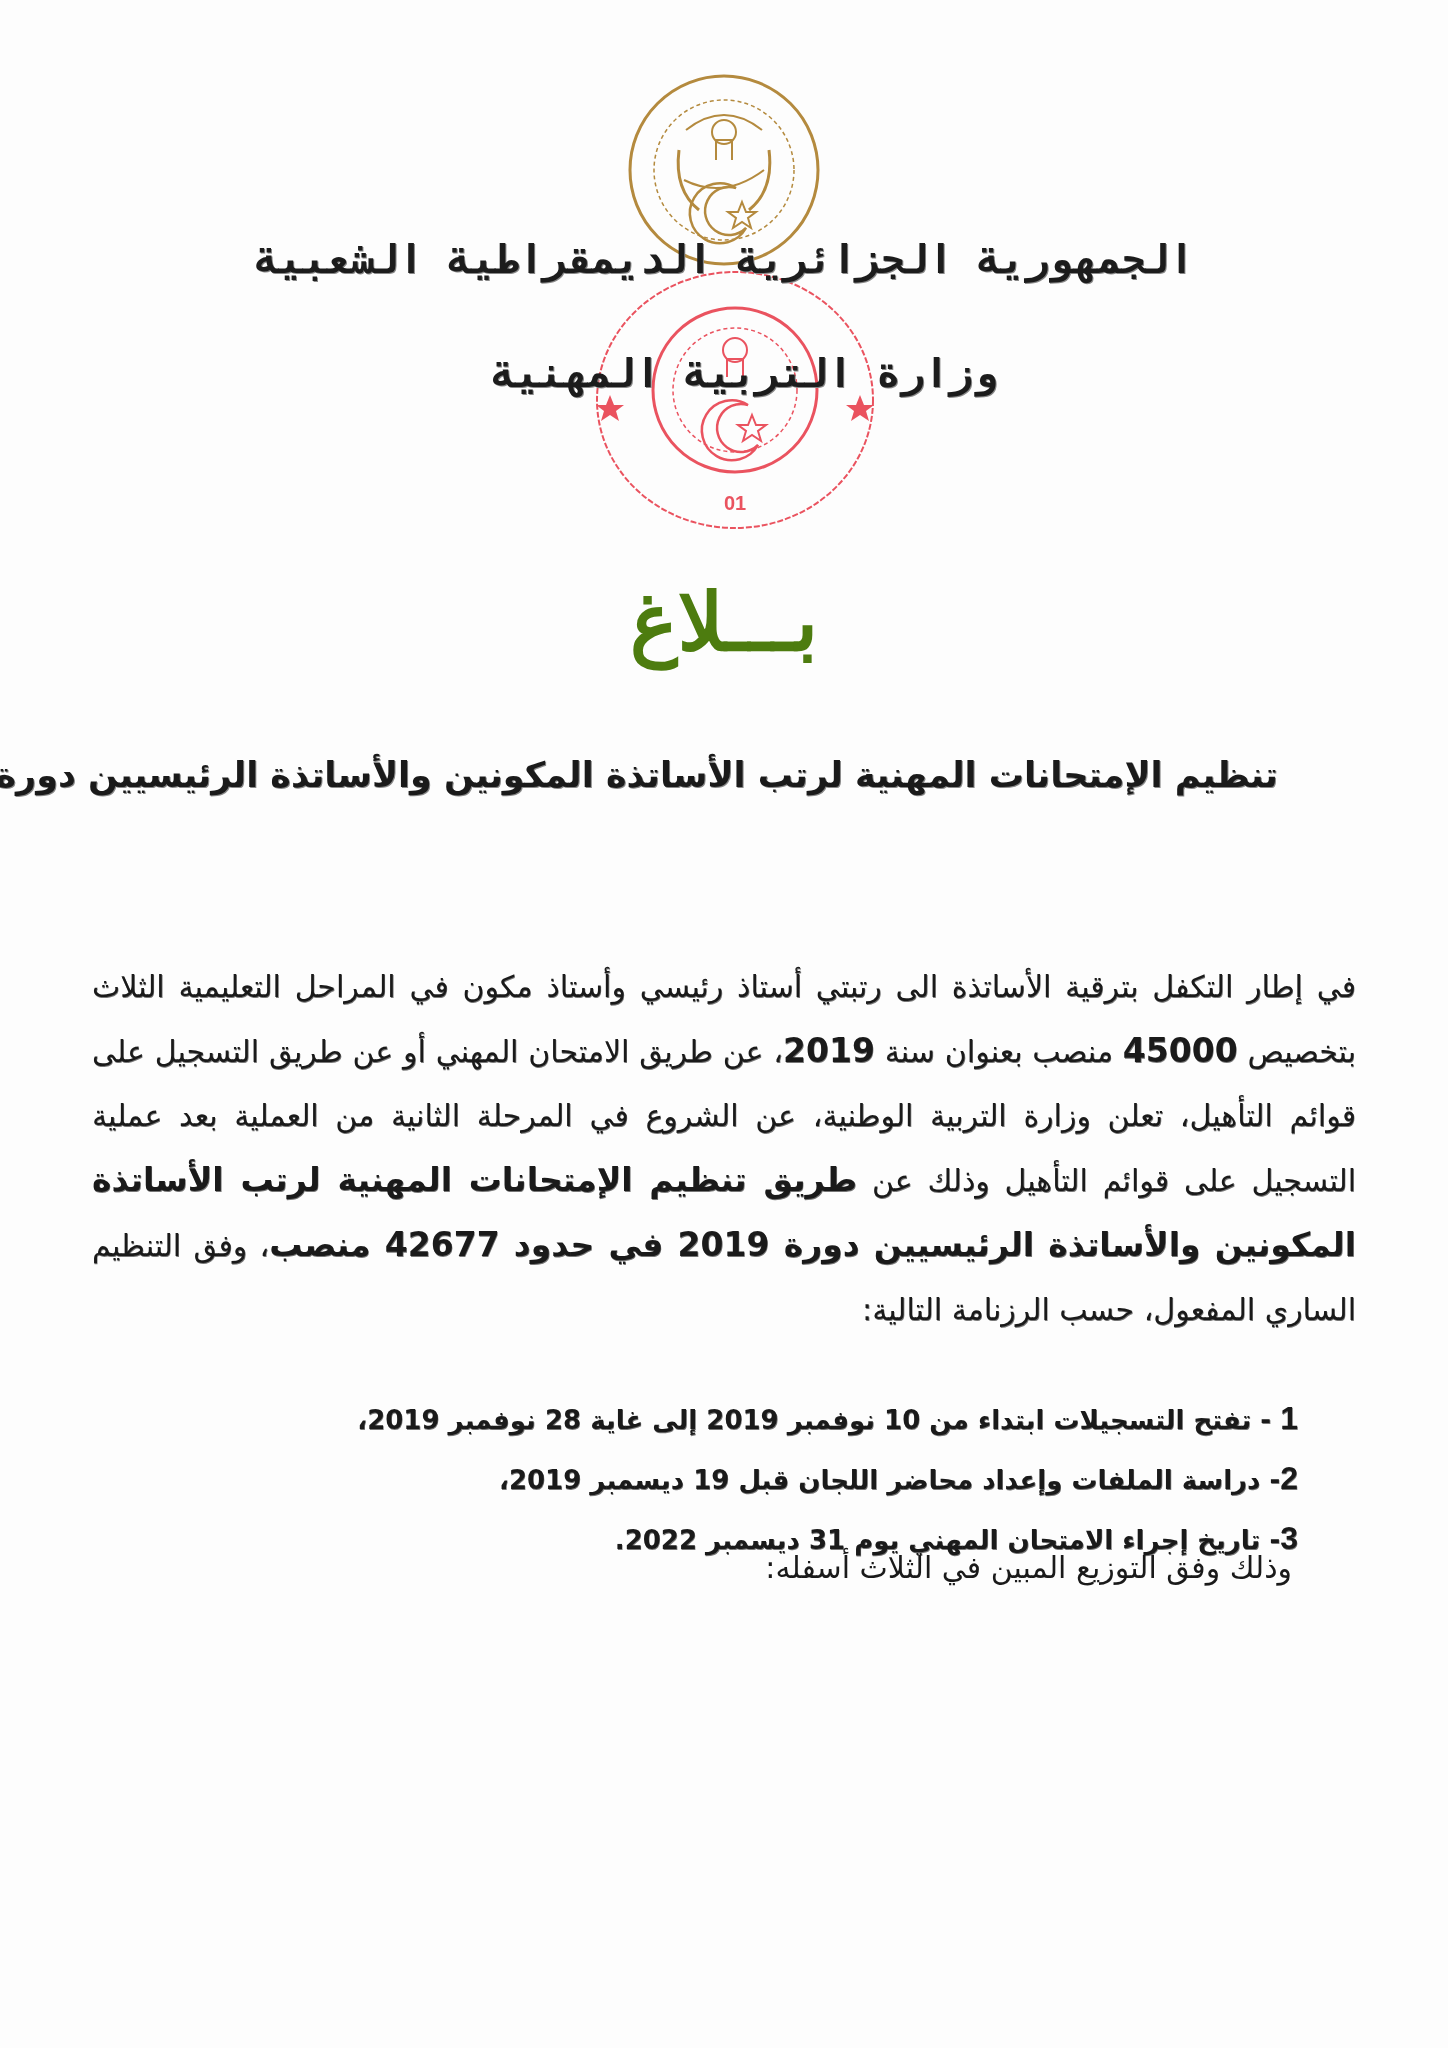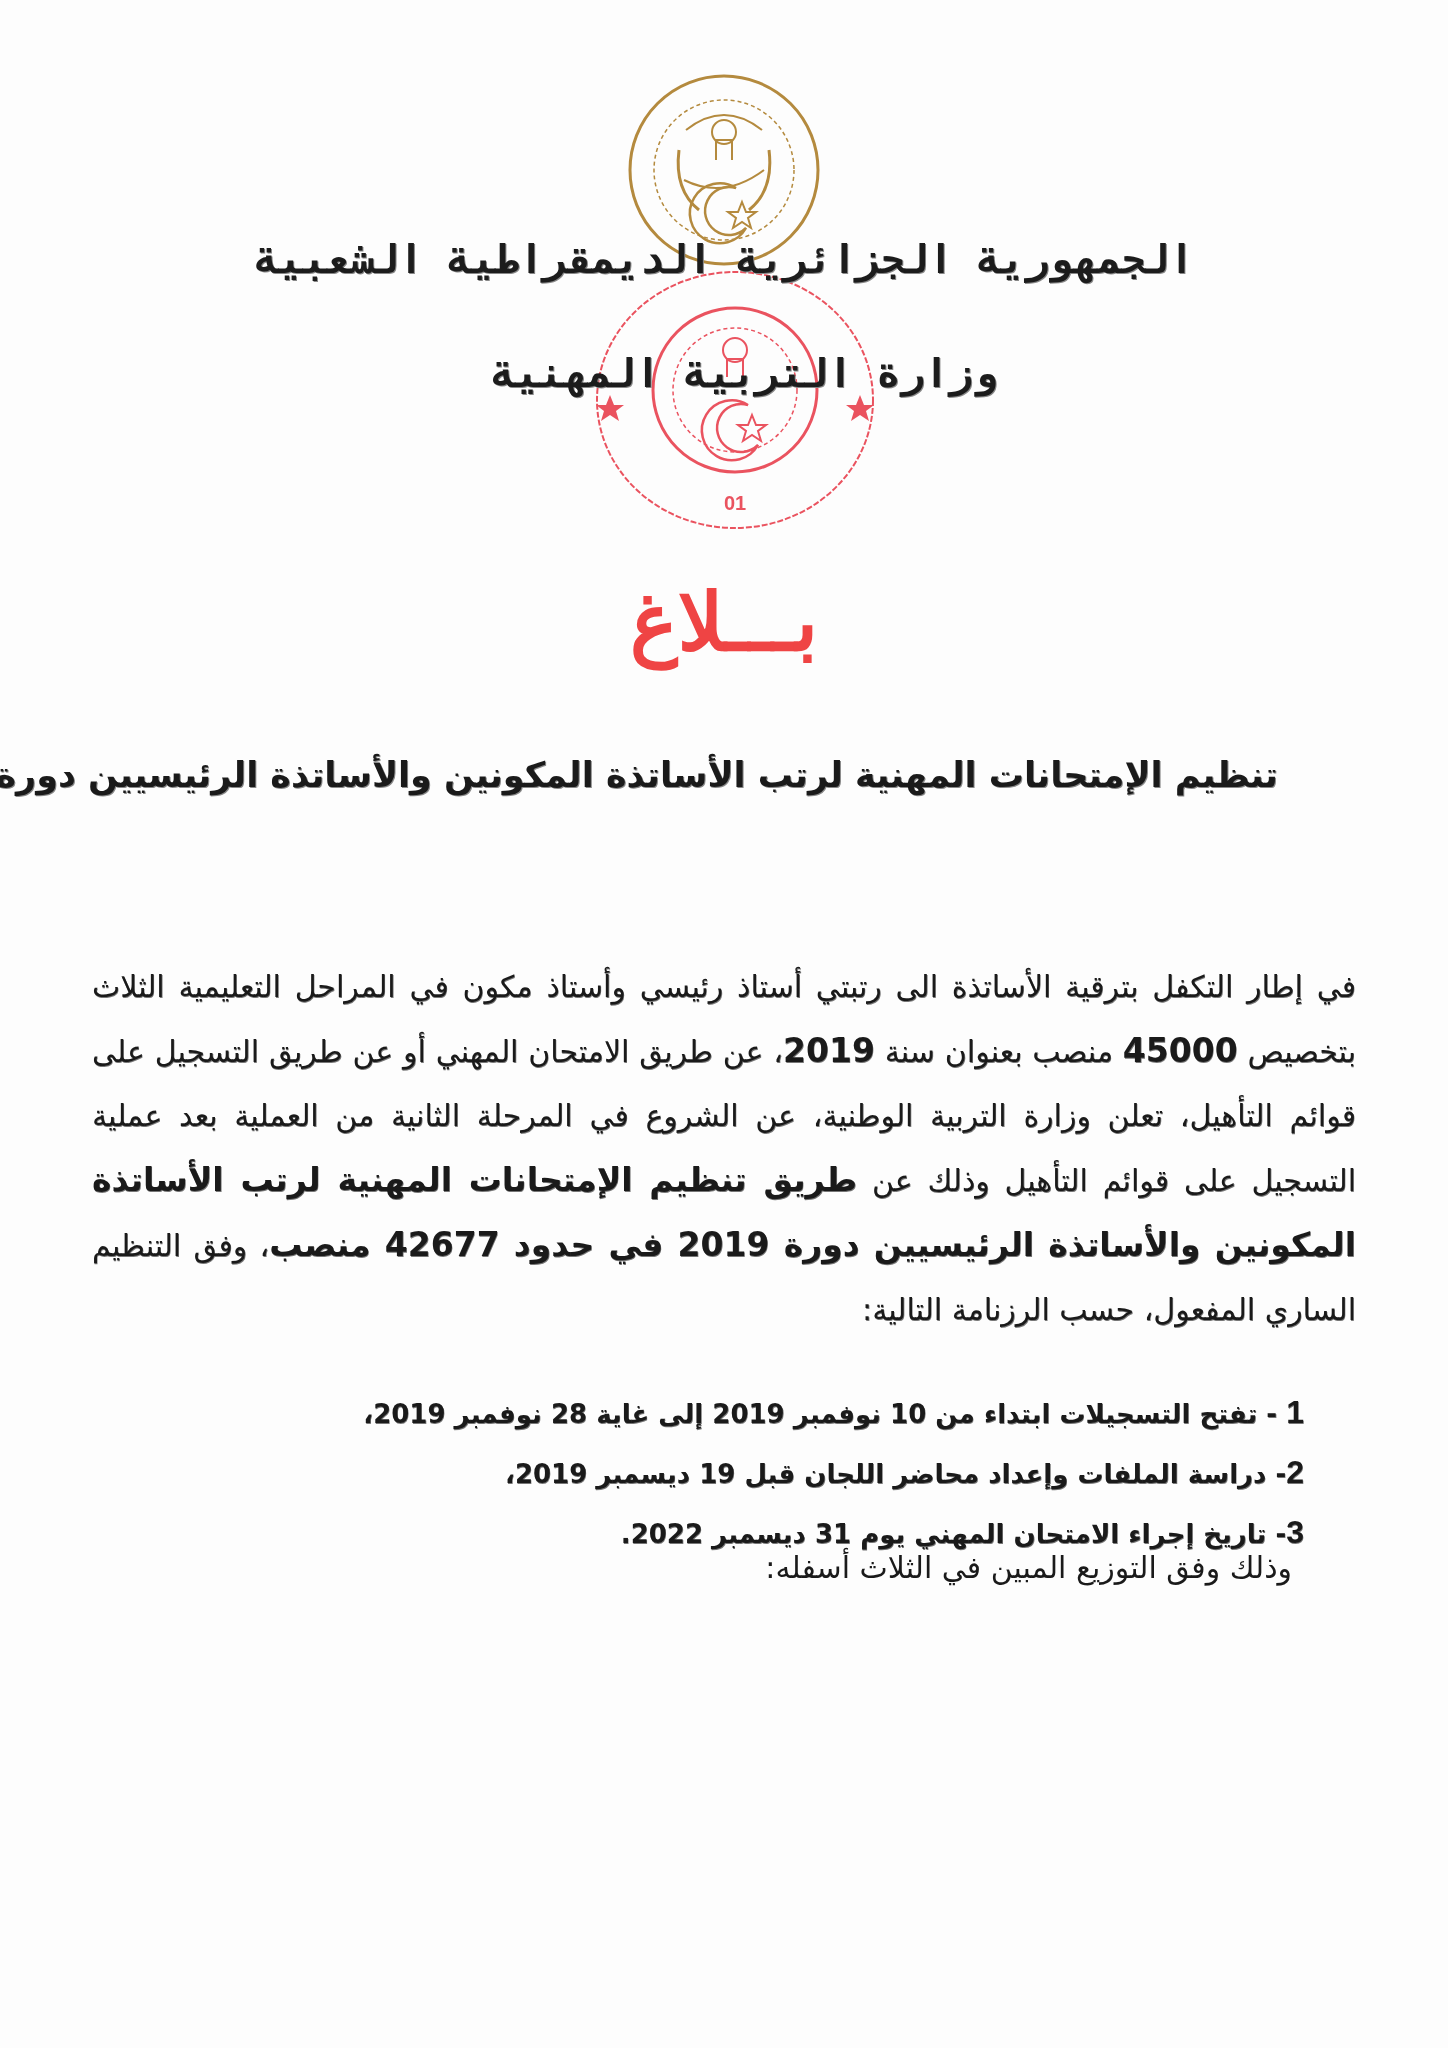--- a/index.html
+++ b/index.html
@@ -9,28 +9,28 @@
     }
     .page { position:absolute; inset:0; direction:rtl; }
 
     .emblem { position:absolute; left:624px; top:70px; width:200px; height:200px; }
     .stamp { position:absolute; left:590px; top:265px; width:290px; height:270px; opacity:.9; }
 
     .header-line { position:absolute; left:0; right:0; text-align:center; font-weight:bold; color:#1c1c1c; text-shadow:1px 1px 0 #888;font-family:Liberation Mono, monospace; }
     .republic { top:236px; font-size:40px; }
     .ministry { top:350px; font-size:40px; left:40px; }
 
-    .announce { position:absolute; left:0; right:0; top:575px; text-align:center; font-family:"DejaVu Serif", serif; font-size:80px; font-weight:bold; color:#ef4444; letter-spacing:0; }
+    .announce { position:absolute; left:0; right:0; top:575px; text-align:center; font-family:"DejaVu Serif", serif; font-size:80px; font-weight:bold; color:#4d7c0f; letter-spacing:0; }
 
     .subject { position:absolute; top:755px; right:170px; left:100px; text-align:right; font-size:35px; font-weight:bold; text-shadow:1px 1px 0 #888; white-space:nowrap; }
 
     .body-text { position:absolute; top:925px; right:92px; left:92px; font-size:30px; line-height:64px; text-align:justify; text-align-last:right; text-shadow:0.6px 0.6px 0 #777; }
     .body-text b { font-size:33px; }
 
-    .schedule { position:absolute; right:140px; top:1378px; width:1000px; list-style:none; margin:4px; padding:0; }
+    .schedule { position:absolute; right:140px; top:1378px; width:1000px; list-style:none; margin:10px; padding:0; }
     .schedule li { font-size:26px; font-weight:bold; line-height:60px; height:60px; text-shadow:0.6px 0.6px 0 #777; white-space:nowrap; }
     .schedule .num { font-size:32px; font-family:"Liberation Sans", sans-serif; }
     .closing { position:absolute; right:156px; top:1550px; font-size:30px; white-space:nowrap; }
   </style>
 </head>
 <body>
 
 <div class="page">
 
   <svg class="emblem" viewBox="0 0 200 200">

